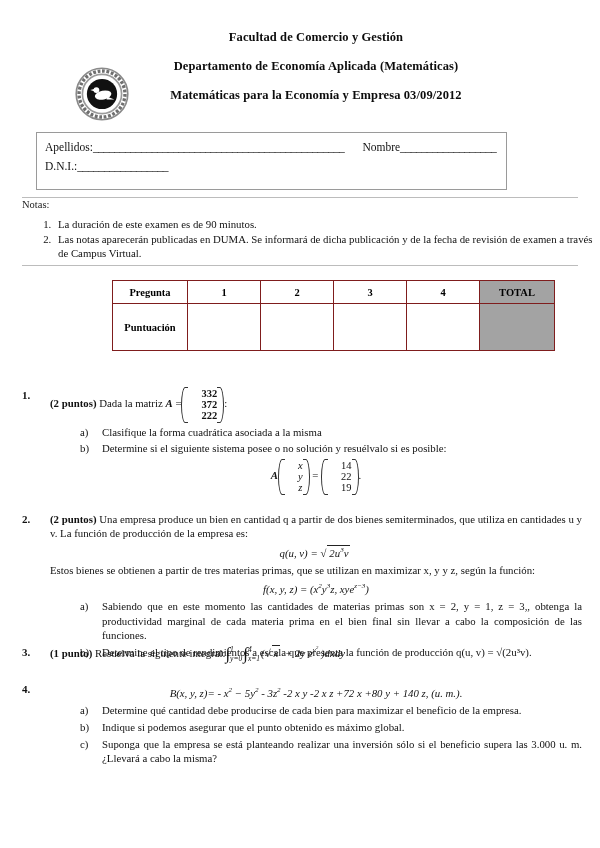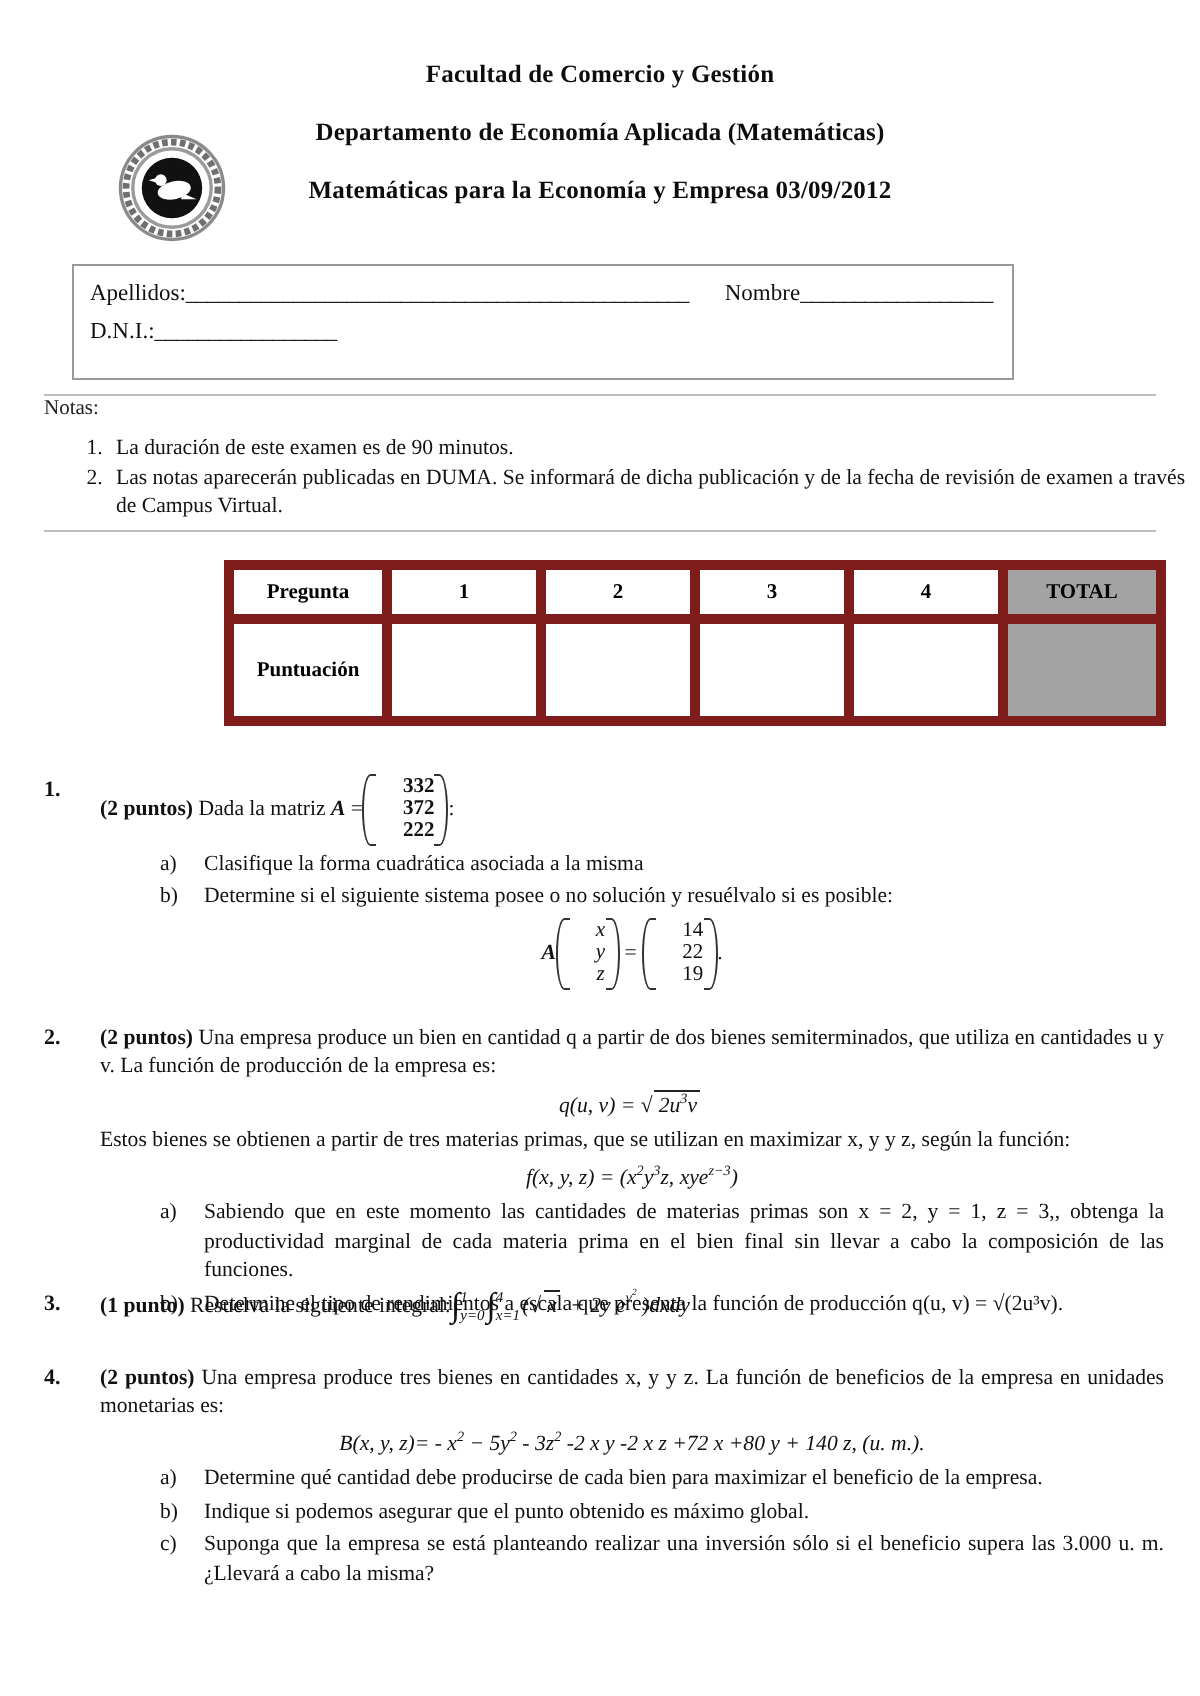--- a/index.html
+++ b/index.html
@@ -17,21 +17,21 @@
   }
   .page {
     position: absolute;
     inset: 0;
     background: #fff;
   }
 
   
   .header {
     position: absolute;
-    left: 0;
+    left: 16px;
     top: 26px;
     width: 556px;
     height: 90px;
   }
   .seal {
     position: absolute;
     left: 58px;
     top: 40px;
     width: 56px;
     height: 56px;
@@ -107,21 +107,21 @@
 
   
   table.grades {
     position: absolute;
     left: 112px;
     top: 280px;
     border-collapse: collapse;
     font-family: "Liberation Serif", serif;
   }
   table.grades td {
-    border: 5px solid #7f1d1d;
+    border: 1px solid #7f1d1d;
     text-align: center;
     vertical-align: middle;
     font-weight: bold;
     font-size: 10.5px;
     color: #000;
   }
   table.grades .c-label { width: 72px; text-align: center; }
   table.grades .c-num   { width: 70px; }
   table.grades .c-total { width: 72px; background: #a3a3a3; }
   table.grades tr.head td { height: 20px; }
@@ -357,24 +357,20 @@
       <div>
         <span class="pts">(1 punto)</span>
         <span>Resuelva la siguiente integral:</span><span class="math"><span class="intsym">∫</span><span class="lim"><span class="up">1</span><span class="dn">y=0</span></span><span class="intsym">∫</span><span class="lim"><span class="up">4</span><span class="dn">x=1</span></span>(<span class="rad">√<span class="bar">x</span></span> + 2y e<sup>y<sup>2</sup></sup> )dxdy</span>
       </div>
     </div>
   </div>
 
   <div class="q q4">
     <div class="qnum">4.</div>
     <div class="qbody">
-      <div class="just">
-        <span class="pts">(2 puntos)</span>
-        <span>Una empresa produce tres  bienes en cantidades x, y y z. La función de beneficios de la empresa en unidades monetarias es:</span>
-      </div>
       <div class="centered-eq math">
         B(x, y, z)= - x<sup>2</sup> − 5y<sup>2</sup> - 3z<sup>2</sup> -2 x y -2 x z +72 x +80 y + <i>140 z</i>, (u. m.).
       </div>
       <ol class="subs">
         <li>Determine qué cantidad debe producirse de cada bien para maximizar el beneficio de la empresa.</li>
         <li>Indique si podemos asegurar que el punto obtenido es máximo global.</li>
         <li class="just">Suponga que la empresa se está planteando realizar una inversión sólo si el beneficio supera las 3.000 u. m. ¿Llevará a cabo la misma?</li>
       </ol>
     </div>
   </div>

